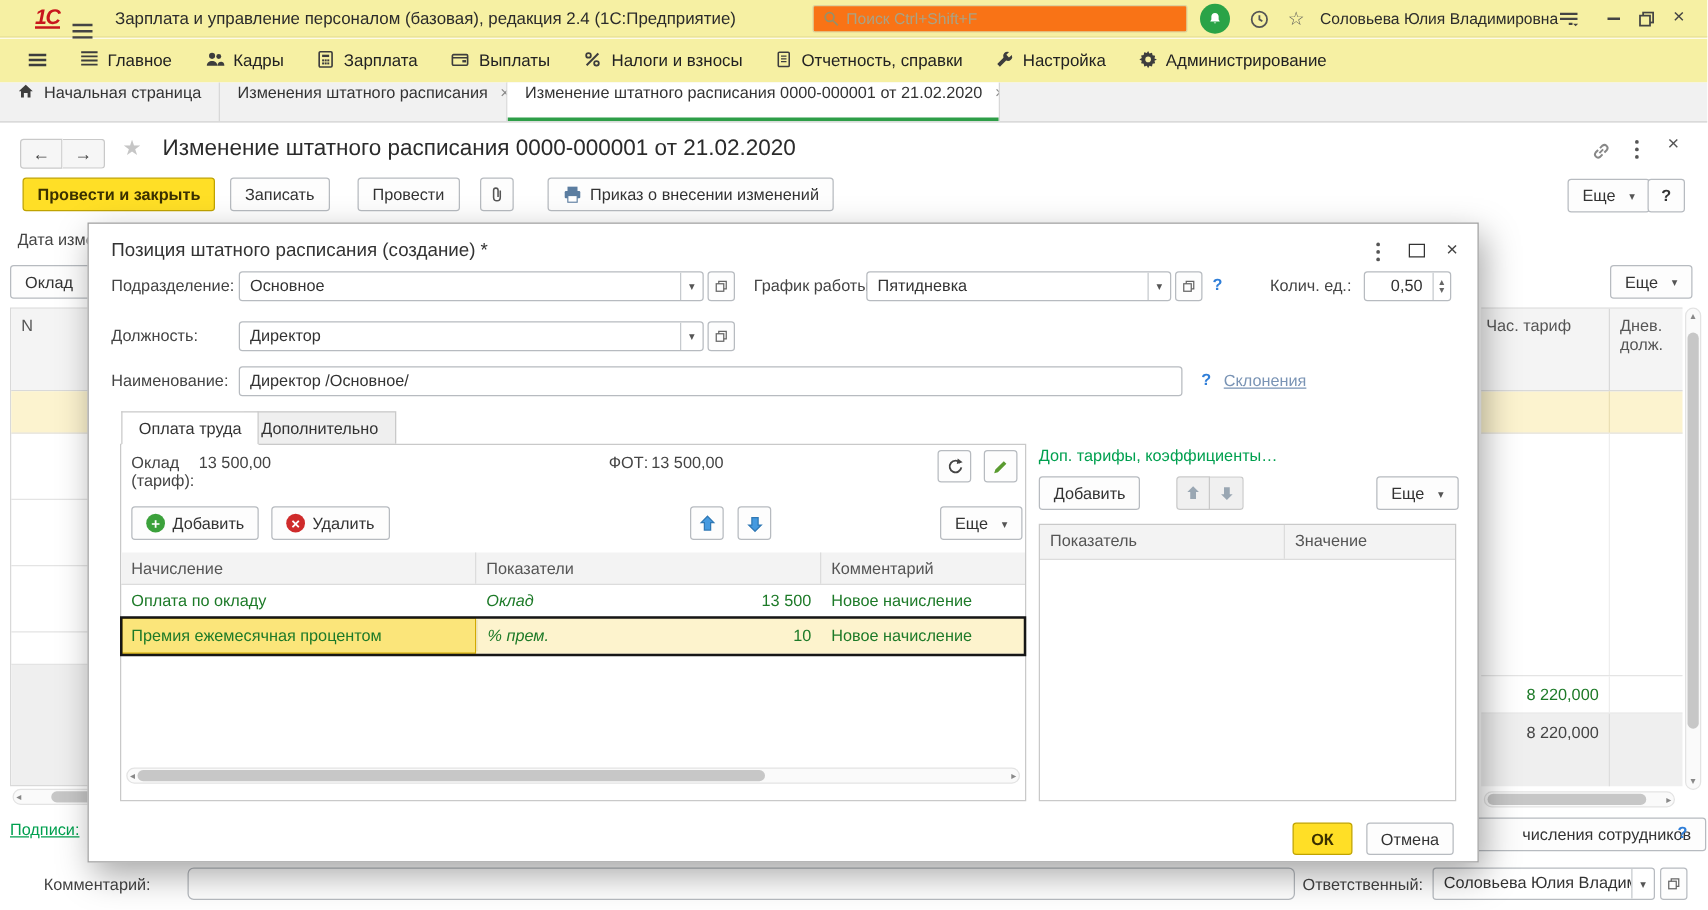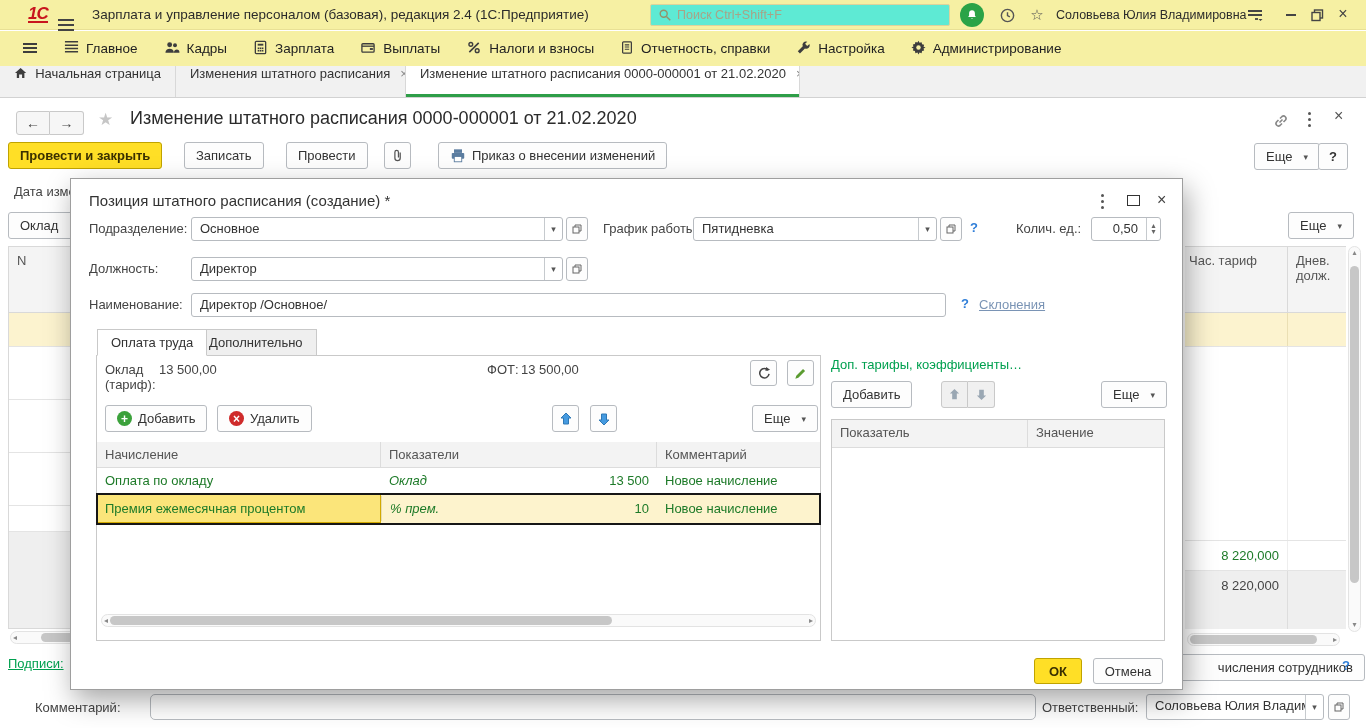--- a/index.html
+++ b/index.html
@@ -7,21 +7,21 @@
 body{font:13px "Liberation Sans","DejaVu Sans",sans-serif;color:#333;background:#fff;overflow:hidden}
 .screen{position:relative;width:1366px;height:728px;background:#fff}
 .abs{position:absolute}
 
 
 .titlebar{position:absolute;left:0;top:0;width:1366px;height:30px;background:#f6f0a3;border-bottom:1px solid #e8e095}
 .menubar{position:absolute;left:0;top:31px;width:1366px;height:35px;background:#f6f0a3;display:flex;align-items:center}
 .logo{font-weight:bold;font-style:italic;font-size:17px;color:#c8161d;border-bottom:2px solid #c8161d;line-height:15px;letter-spacing:-1px}
 .hb{width:16px;height:2px;background:#444;box-shadow:0 5px 0 #444,0 10px 0 #444;display:inline-block}
 .apptitle{font-size:13.5px;color:#2b2b2b;white-space:nowrap}
-.search{display:flex;align-items:center;gap:5px;background:#5eead4;border:1px solid #ddd39c;border-radius:2px;padding:0 7px;height:22px}
+.search{display:flex;align-items:center;gap:5px;background:#f97316;border:1px solid #ddd39c;border-radius:2px;padding:0 7px;height:22px}
 .search input{border:none;background:transparent;outline:none;font:12.5px "Liberation Sans",sans-serif;color:#333;width:250px}
 .search input::placeholder{color:#a8a387}
 .roundbell{width:24px;height:24px;border-radius:50%;background:#2aa347;display:flex;align-items:center;justify-content:center}
 .tico{width:22px;height:22px;display:flex;align-items:center;justify-content:center;cursor:pointer}
 .uname{font-size:12.5px;color:#2b2b2b;white-space:nowrap}
 .winbtn{width:22px;height:20px;display:flex;align-items:center;justify-content:center;color:#444;cursor:pointer}
 .glyph-x::before{content:"×";font-size:16px;line-height:16px}
 .glyph-star::before{content:"☆";font-size:15px;color:#555}
 .minline{width:10px;height:2px;background:#444;display:inline-block}
 
@@ -256,21 +256,21 @@
         <path d="M11.5 10l2-2A2.5 2.5 0 0 0 10 4.5l-2 2"></path>
       </svg>
   </span>
   <span class="abs dots" style="left:1308px;top:112px">
       <i></i>
       <i></i>
       <i></i>
     </span>
   <span class="abs glyph-x" style="left:1334px;top:108px;color:#555;cursor:pointer"></span>
 
-  <button class="abs btn ybtn" style="left:8px;top:142px">Провести и закрыть</button>
+  <button class="abs btn ybtn" style="left:18px;top:142px">Провести и закрыть</button>
   <button class="abs btn" style="left:184px;top:142px">Записать</button>
   <button class="abs btn" style="left:286px;top:142px">Провести</button>
   <button class="abs btn sq" style="left:384px;top:142px">
     <svg width="16" height="16" viewBox="0 0 18 18" fill="none" stroke="#555" stroke-width="1.4">
         <path d="M11.5 5v6.2a3 3 0 0 1-6 0V4.8a2 2 0 0 1 4 0v6"></path>
       </svg>
   </button>
   <button class="abs btn" style="left:438px;top:142px">
     <svg width="16" height="16" viewBox="0 0 18 18">
         <rect x="4.5" y="1.5" width="9" height="4" fill="#5b7da0"></rect>

